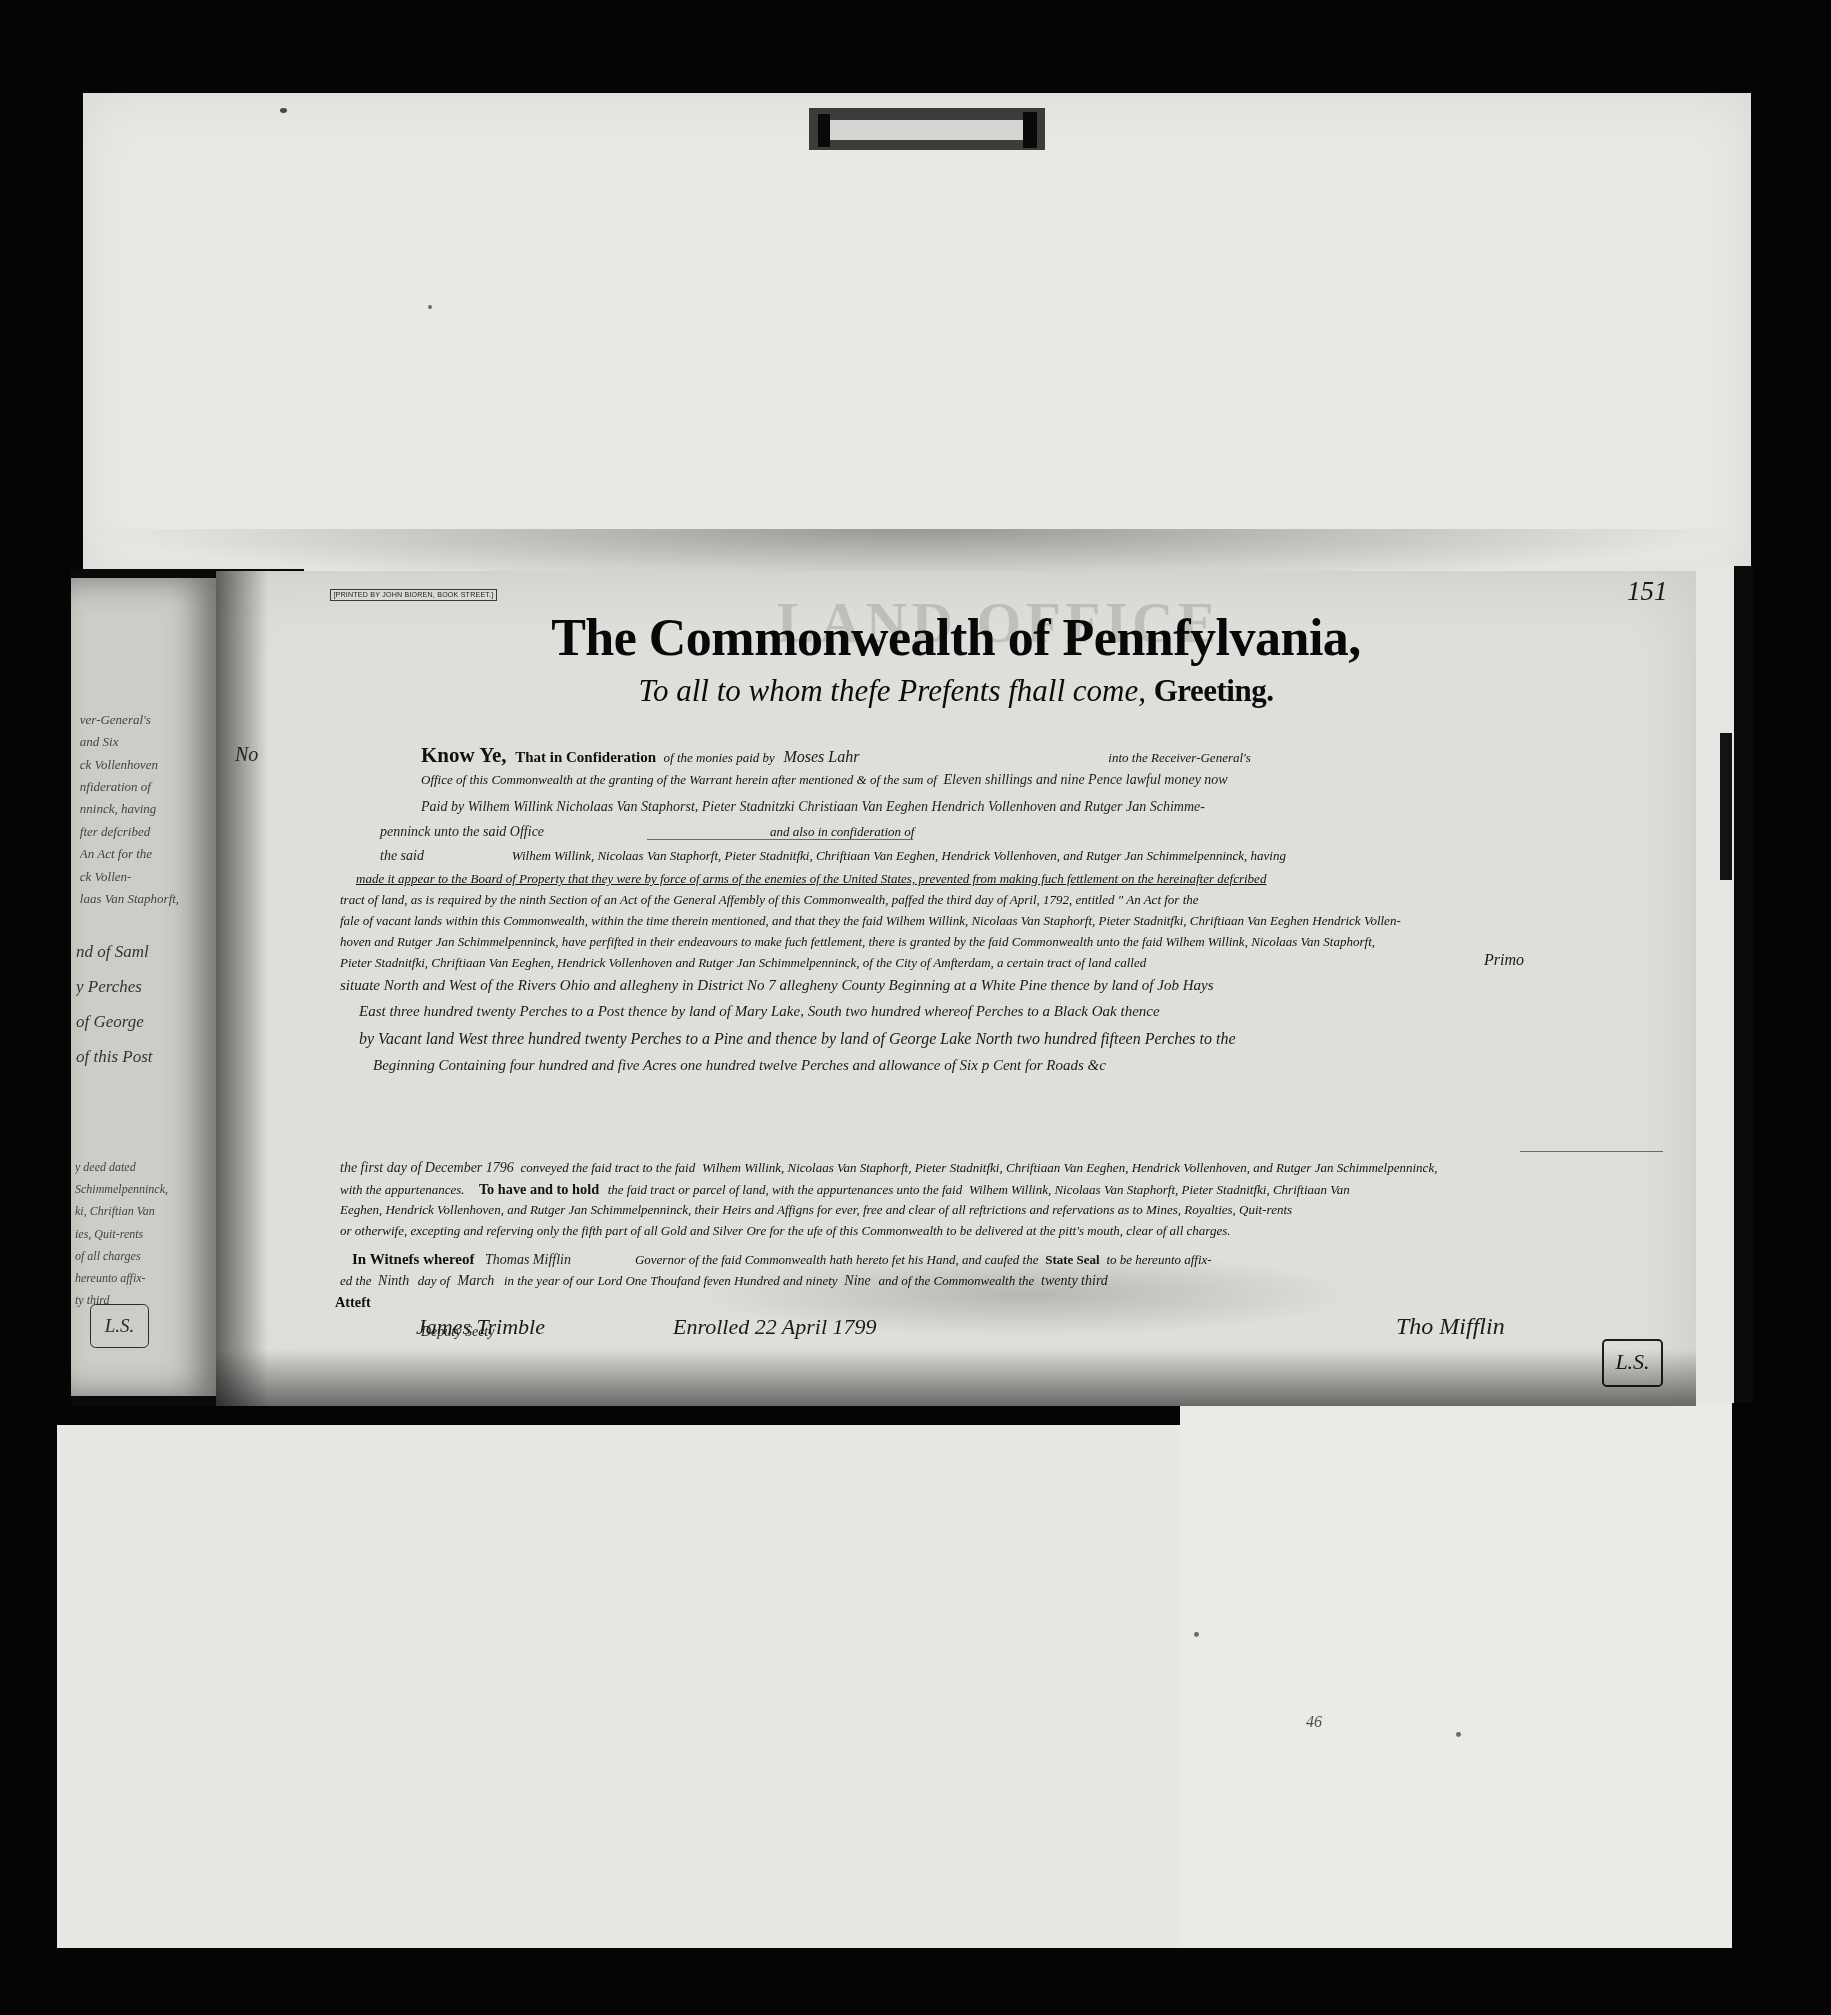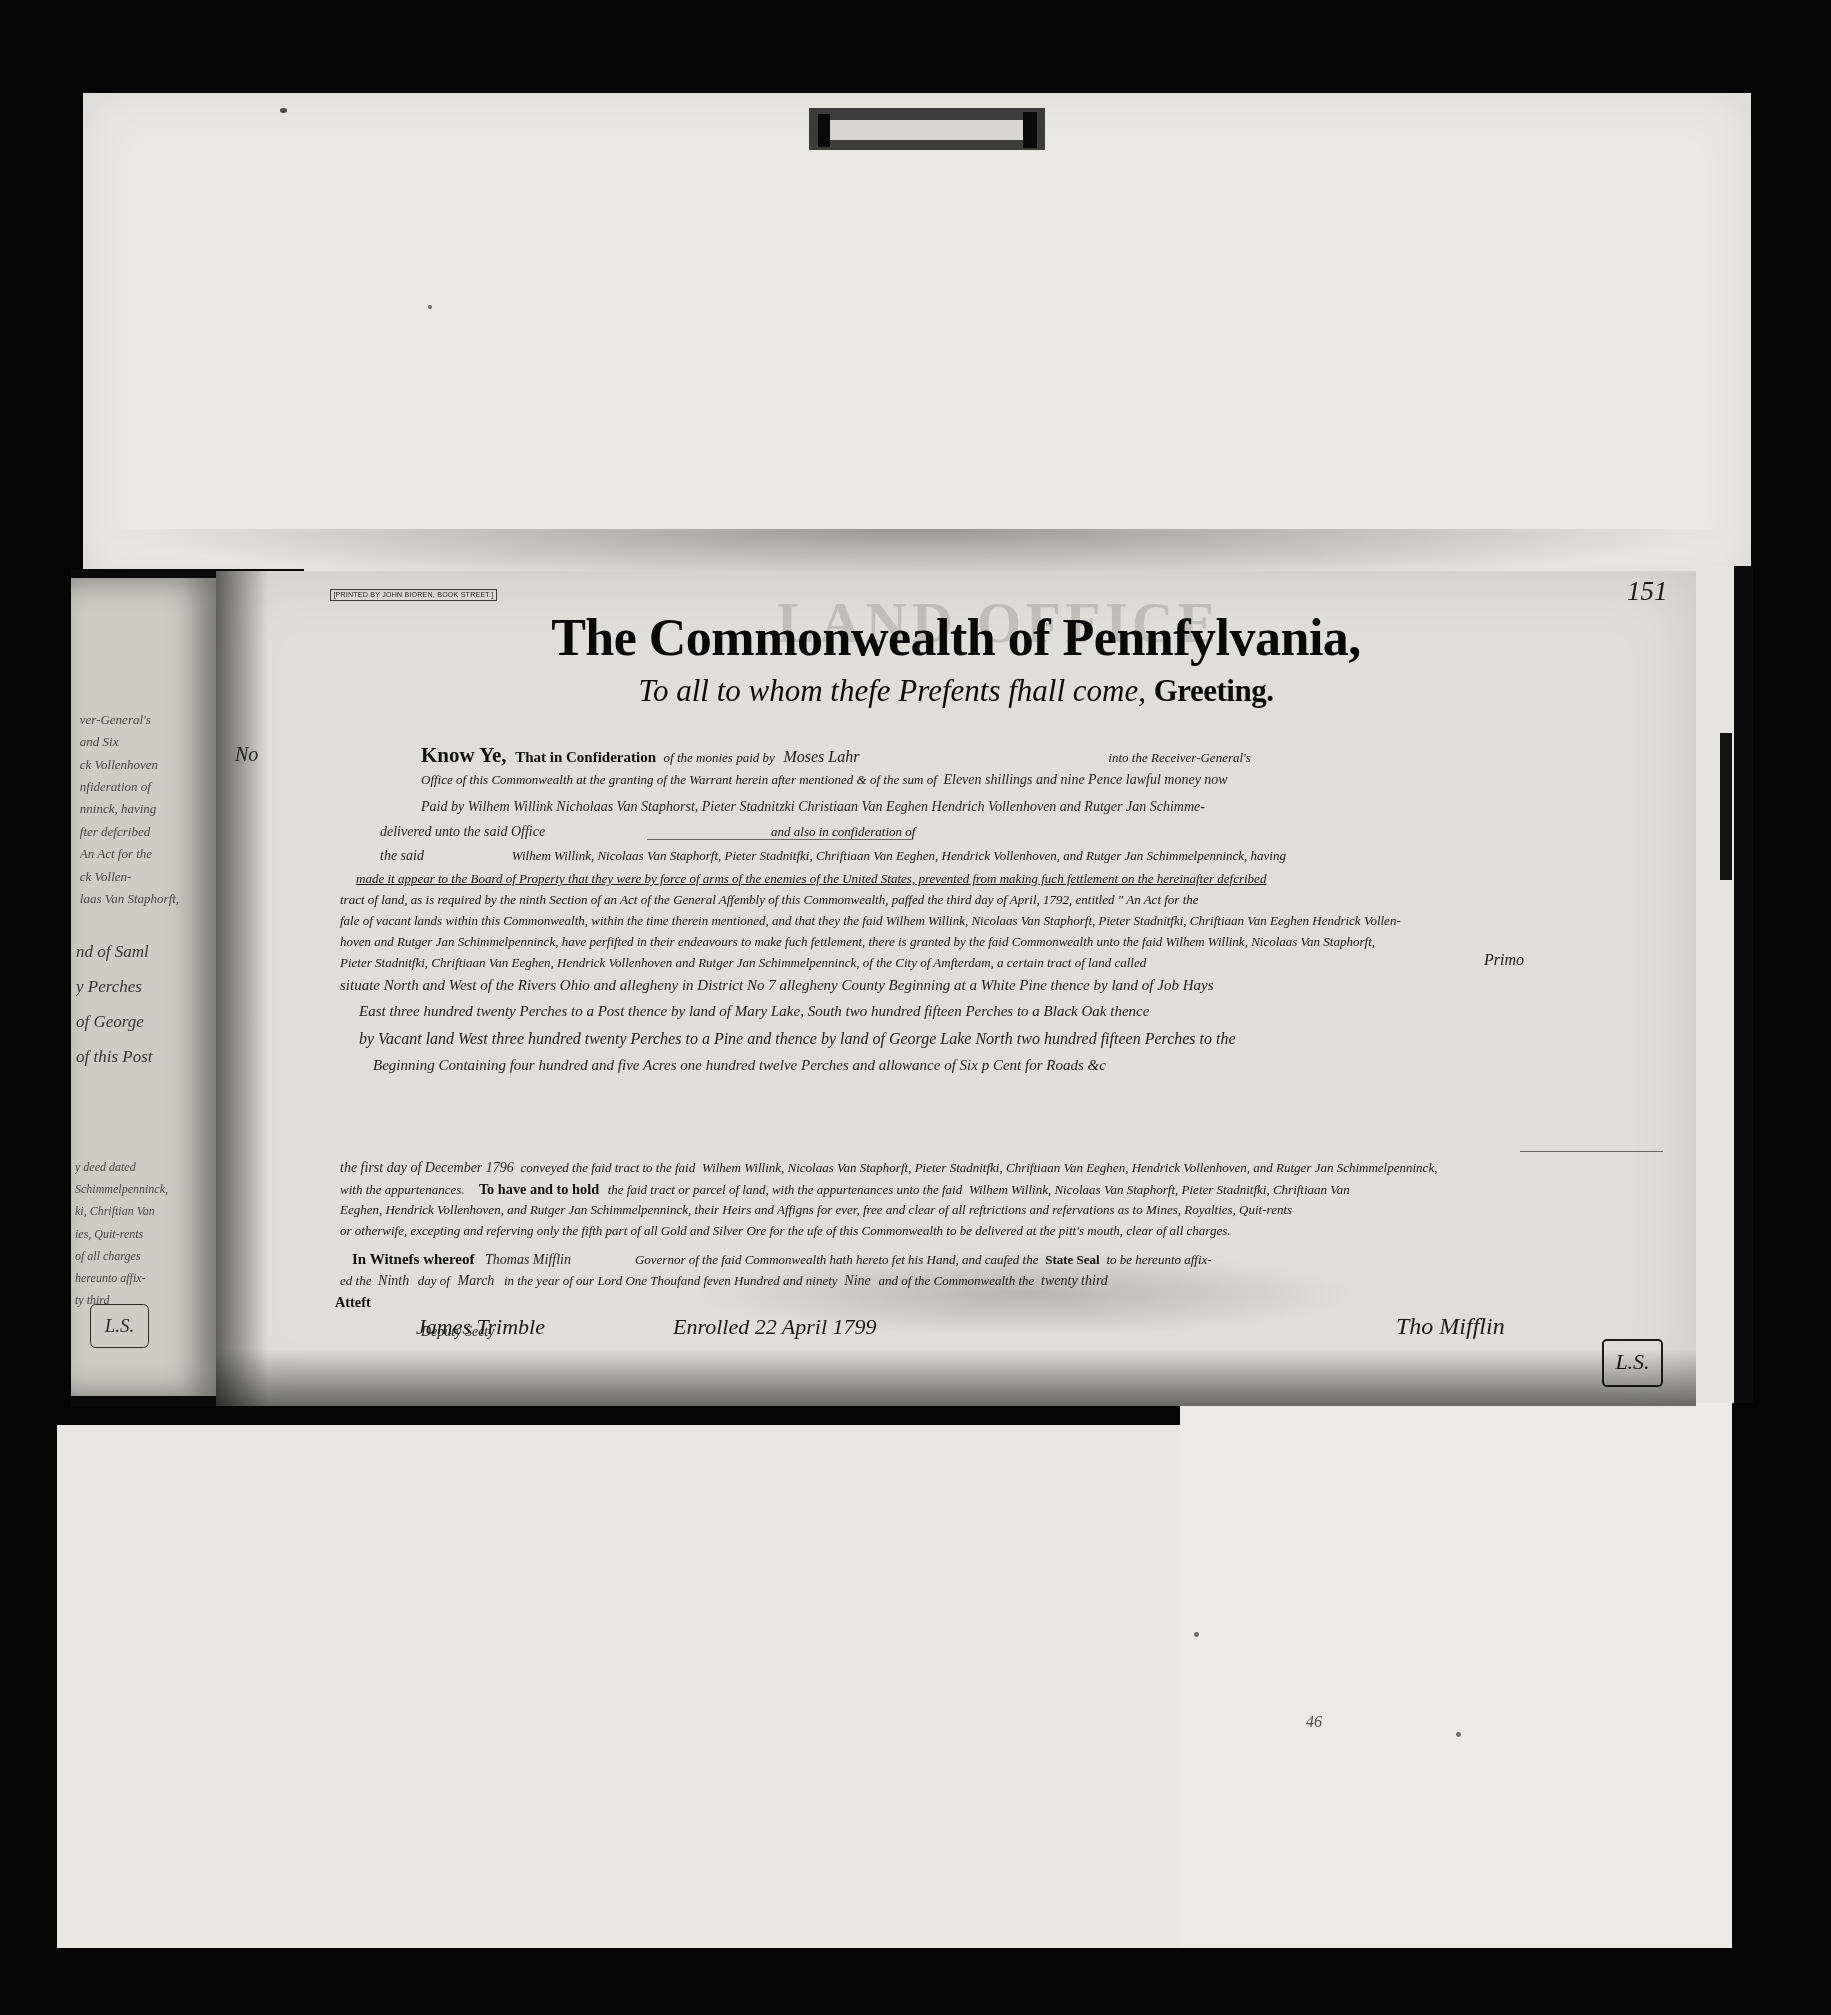--- a/index.html
+++ b/index.html
@@ -323,40 +323,40 @@
       <div class="ln" style="left:205px; top:58px;">
         <span class="prt">Office of this Commonwealth at the granting of the Warrant herein after mentioned &amp; of the sum of</span>
         <span class="scr-sm" style="margin-left:4.8px;">Eleven shillings and nine Pence lawful money now</span>
       </div>
 
       <div class="ln" style="left:205px; top:85px;">
         <span class="scr-sm">Paid by Wilhem Willink Nicholaas Van Staphorst, Pieter Stadnitzki Christiaan Van Eeghen Hendrich Vollenhoven and Rutger Jan Schimme-</span>
       </div>
 
       <div class="ln" style="left:164px; top:110px;">
-        <span class="scr-sm">delivered unto the said Office</span>
+        <span class="scr-sm">penninck unto the said Office</span>
         <span class="rule" style="left:0;"></span>
         <span class="prt" style="margin-left:224px;">and also in confideration of</span>
       </div>
       <div class="rule" style="left:431px; top:125px; width:266px;"></div>
 
       <div class="ln" style="left:164px; top:134px;">
         <span class="scr-sm">the said</span>
         <span class="prt" style="margin-left:86px;">Wilhem Willink, Nicolaas Van Staphorft, Pieter Stadnitfki, Chriftiaan Van Eeghen, Hendrick Vollenhoven, and Rutger Jan Schimmelpenninck, having</span>
       </div>
 
       <div class="ln prt" style="left:140px; top:157px;text-decoration:underline;">made it appear to the Board of Property that they were by force of arms of the enemies of the United States, prevented from making fuch fettlement on the hereinafter defcribed</div>
       <div class="ln prt" style="left:124px; top:178px;">tract of land, as is required by the ninth Section of an Act of the General Affembly of this Commonwealth, paffed the third day of April, 1792, entitled " An Act for the</div>
       <div class="ln prt" style="left:124px; top:199px;">fale of vacant lands within this Commonwealth, within the time therein mentioned, and that they the faid Wilhem Willink, Nicolaas Van Staphorft, Pieter Stadnitfki, Chriftiaan Van Eeghen Hendrick Vollen-</div>
       <div class="ln prt" style="left:124px; top:220px;">hoven and Rutger Jan Schimmelpenninck, have perfifted in their endeavours to make fuch fettlement, there is granted by the faid Commonwealth unto the faid Wilhem Willink, Nicolaas Van Staphorft,</div>
       <div class="ln prt" style="left:124px; top:241px;">Pieter Stadnitfki, Chriftiaan Van Eeghen, Hendrick Vollenhoven and Rutger Jan Schimmelpenninck, of the City of Amfterdam, a certain tract of land called</div>
       <div class="ln scr" style="left:1268px; top:237px;">Primo</div>
 
       <div class="ln scr" style="left:124px; top:263px; font-size:15px;">situate North and West of the Rivers Ohio and allegheny in District No 7 allegheny County Beginning at a White Pine thence by land of Job Hays</div>
-      <div class="ln scr" style="left:143px; top:289px; font-size:15px;">East three hundred twenty Perches to a Post thence by land of Mary Lake, South two hundred fifteen Perches to a Black Oak thence</div>
+      <div class="ln scr" style="left:143px; top:289px; font-size:15px;">East three hundred twenty Perches to a Post thence by land of Mary Lake, South two hundred whereof Perches to a Black Oak thence</div>
       <div class="ln scr" style="left:143px; top:316px; font-size:16px;">by Vacant land West three hundred twenty Perches to a Pine and thence by land of George Lake North two hundred fifteen Perches to the</div>
       <div class="ln scr" style="left:157px; top:343px; font-size:15px;">Beginning Containing four hundred and five Acres one hundred twelve Perches and allowance of Six p Cent for Roads &amp;c</div>
 
       <div class="rule" style="left:1304px; top:437px; width:143px;"></div>
 
       <div class="ln" style="left:124px; top:446px;">
         <span class="scr-sm">the first day of December 1796</span>
         <span class="prt" style="margin-left:4.8px;">conveyed the faid tract to the faid</span>
         <span class="prt" style="margin-left:4.8px;">Wilhem Willink, Nicolaas Van Staphorft, Pieter Stadnitfki, Chriftiaan Van Eeghen, Hendrick Vollenhoven, and Rutger Jan Schimmelpenninck,</span>
       </div>

